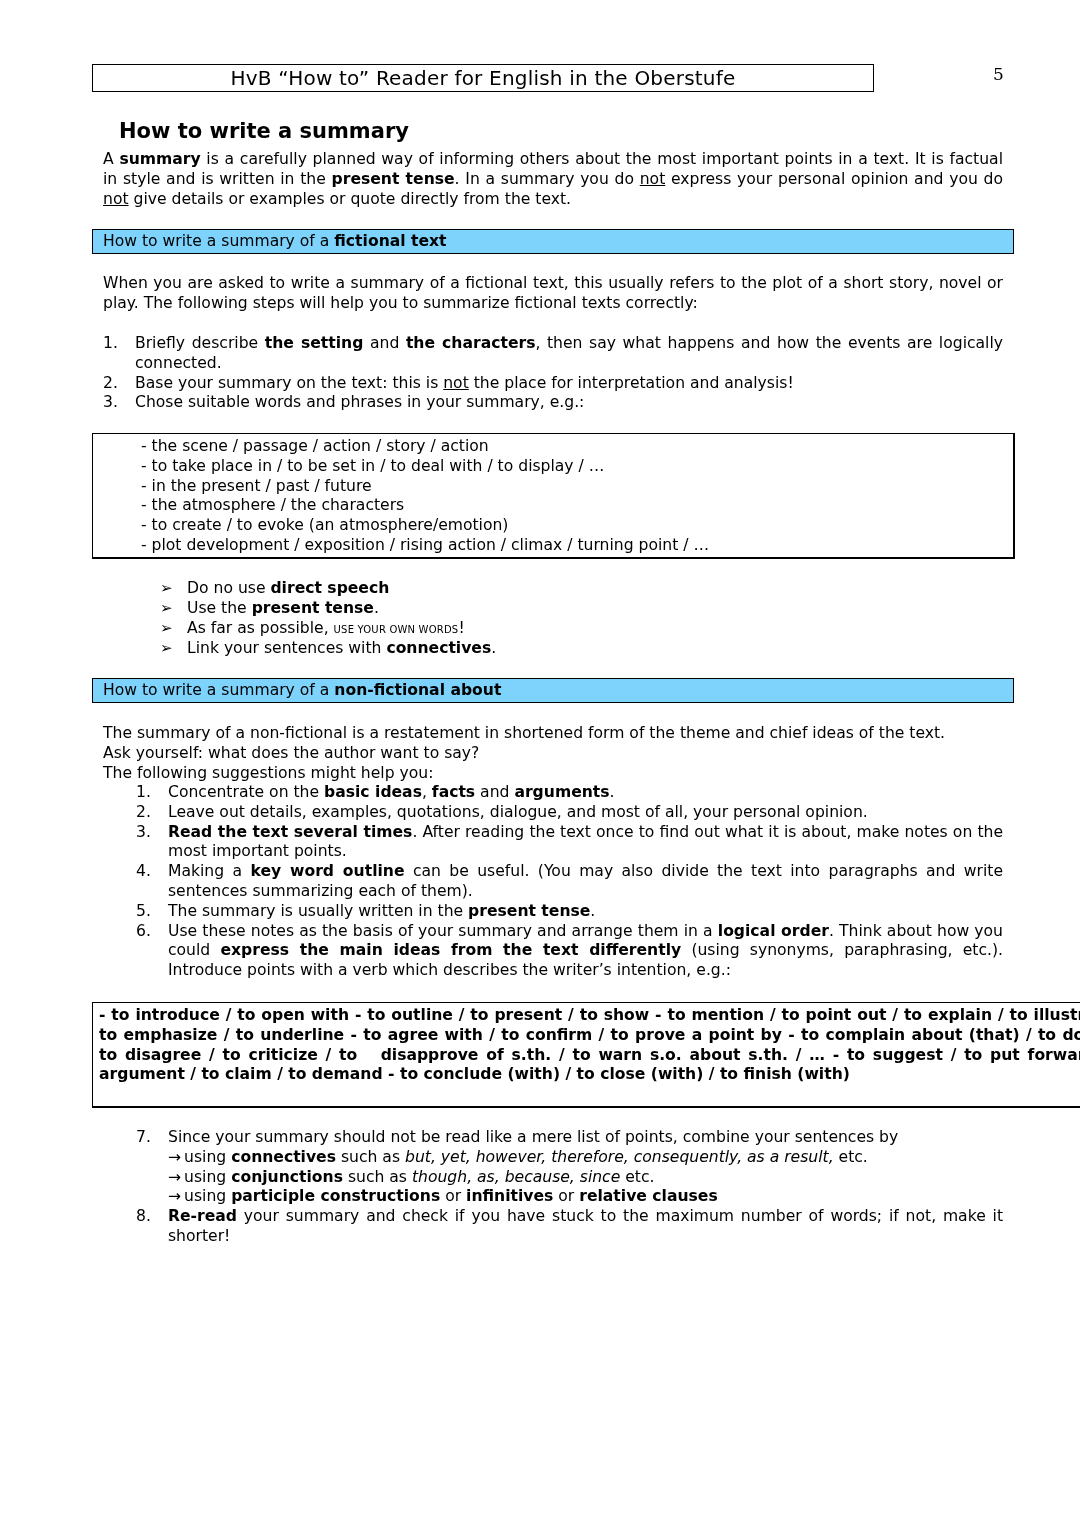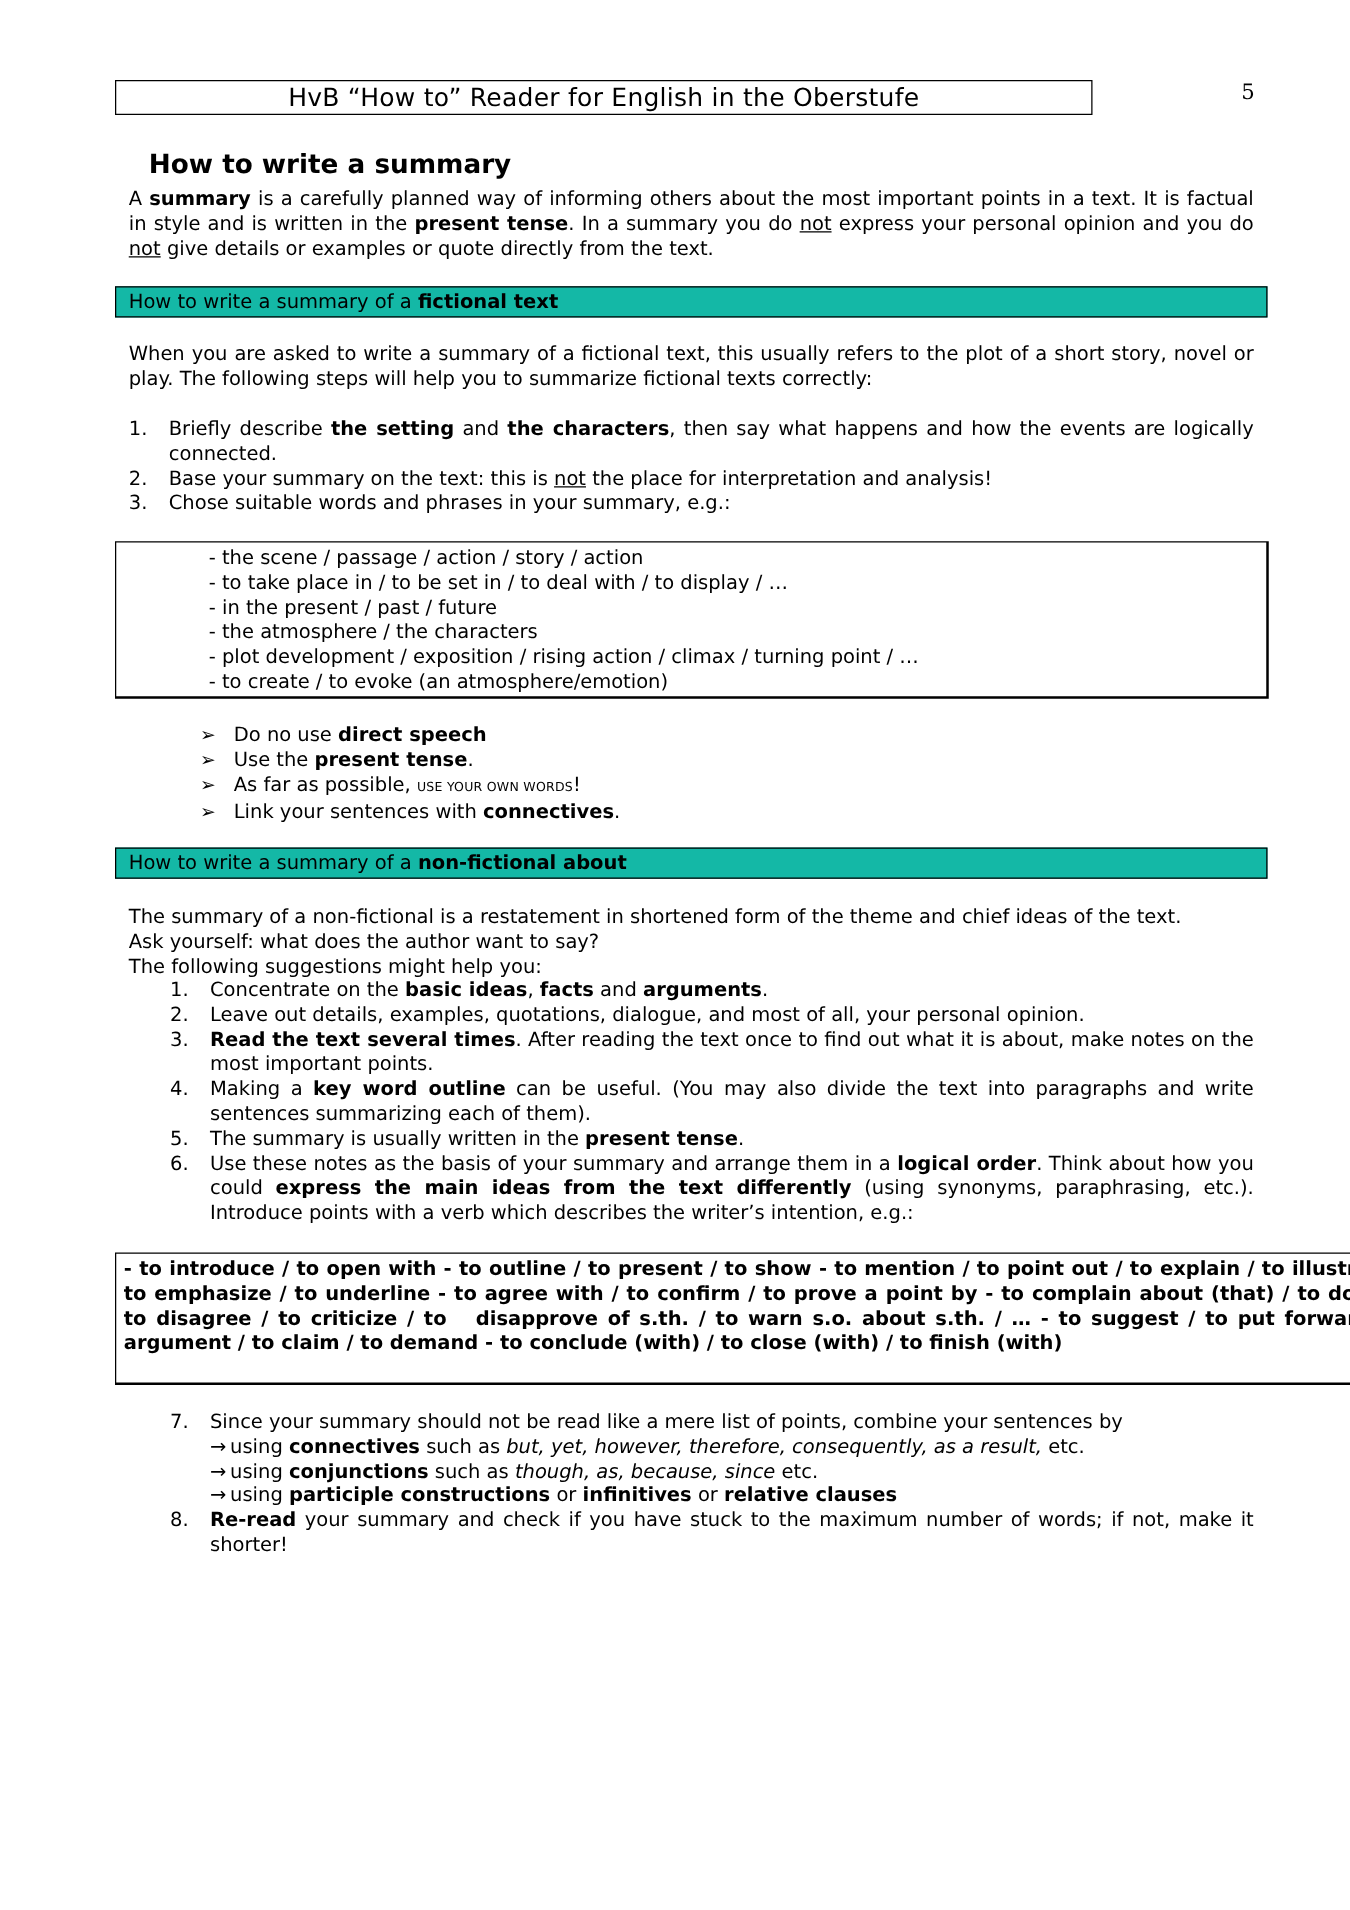--- a/index.html
+++ b/index.html
@@ -6,21 +6,21 @@
   body { width: 1080px; height: 1528px; position: relative; overflow: hidden;
          font-family: "DejaVu Sans", sans-serif; color: #000; }
   .page-header { position: absolute; left: 92px; top: 64px; width: 782px; height: 28px;
                  border: 1.5px solid #000; box-sizing: border-box; text-align: center;
                  font-size: 20px; line-height: 27px; letter-spacing: 0.2px; }
   .page-number { position: absolute; left: 993px; top: 64px; font-family: "DejaVu Serif", serif;
                  font-size: 17px; }
   .title { position: absolute; left: 103px; top: 103px; font-size: 21px; font-weight: bold; margin: 16px; }
   .para { position: absolute; left: 103px; width: 900px; font-size: 15.6px; line-height: 19.8px;
           text-align: justify; margin: 0; }
-  .section-bar { position: absolute; left: 92px; width: 922px; height: 25px; background: #14b8a6;
+  .section-bar { position: absolute; left: 92px; width: 922px; height: 25px; background: #7dd3fc;
                  border: 1.5px solid #000; box-sizing: border-box; font-size: 15.6px;
                  line-height: 22px; padding-left: 10px; }
   .olist { position: absolute; margin: 0; padding: 0; list-style: none; font-size: 15.6px; line-height: 19.8px; }
   .olist li { position: relative; text-align: justify; }
   .olist .num { position: absolute; left: -32px; }
   .box { position: absolute; border: 1.5px solid #000; box-sizing: border-box;
          border-right-width: 2.5px; border-bottom-width: 2.5px; font-size: 15.6px; line-height: 19.8px; }
   .phrase-list { margin: 0; padding: 0; list-style: none; }
   .bullets { position: absolute; left: 160px; top: 579px; margin: 0; padding: 0; list-style: none;
              font-size: 15.6px; line-height: 19.8px; }
@@ -47,28 +47,28 @@
 <div class="section-bar" style="top:229px;"><span>How to write a summary of a </span><b>fictional text</b></div>
 
 <p class="para" style="top:274px;">When you are asked to write a summary of a fictional text, this usually refers to the plot of a short story, novel or play. The following steps will help you to summarize fictional texts correctly:</p>
 
 <ol class="olist" style="left:135px; top:334px; width:868px;">
   <li><span class="num">1.</span><span>Briefly describe </span><b>the setting</b><span> and </span><b>the characters</b><span>, then say what happens and how the events are logically connected.</span></li>
   <li><span class="num">2.</span><span>Base your summary on the text: this is </span><u>not</u><span> the place for interpretation and analysis!</span></li>
   <li><span class="num">3.</span><span>Chose suitable words and phrases in your summary, e.g.:</span></li>
 </ol>
 
-<div class="box" style="left:92px; top:433px; width:923px; height:126px; padding:3px 0 0 74px;">
+<div class="box" style="left:92px; top:433px; width:923px; height:126px; padding:3px 0 0 48px;">
   <ul class="phrase-list">
     <li>- the scene / passage / action / story / action</li>
     <li>- to take place in / to be set in / to deal with / to display / …</li>
     <li>- in the present / past / future</li>
     <li>- the atmosphere / the characters</li>
+    <li>- to create / to evoke (an atmosphere/emotion)</li>
     <li>- plot development / exposition / rising action / climax / turning point / …</li>
-    <li>- to create / to evoke (an atmosphere/emotion)</li>
   </ul>
 </div>
 
 <ul class="bullets">
   <li><span class="arrow">➢</span><span>Do no use </span><b>direct speech</b><span></span></li>
   <li><span class="arrow">➢</span><span>Use the </span><b>present tense</b><span>.</span></li>
   <li><span class="arrow">➢</span><span>As far as possible, </span><span class="sc">USE YOUR OWN WORDS</span><span>!</span></li>
   <li><span class="arrow">➢</span><span>Link your sentences with </span><b>connectives</b><span>.</span></li>
 </ul>
 

